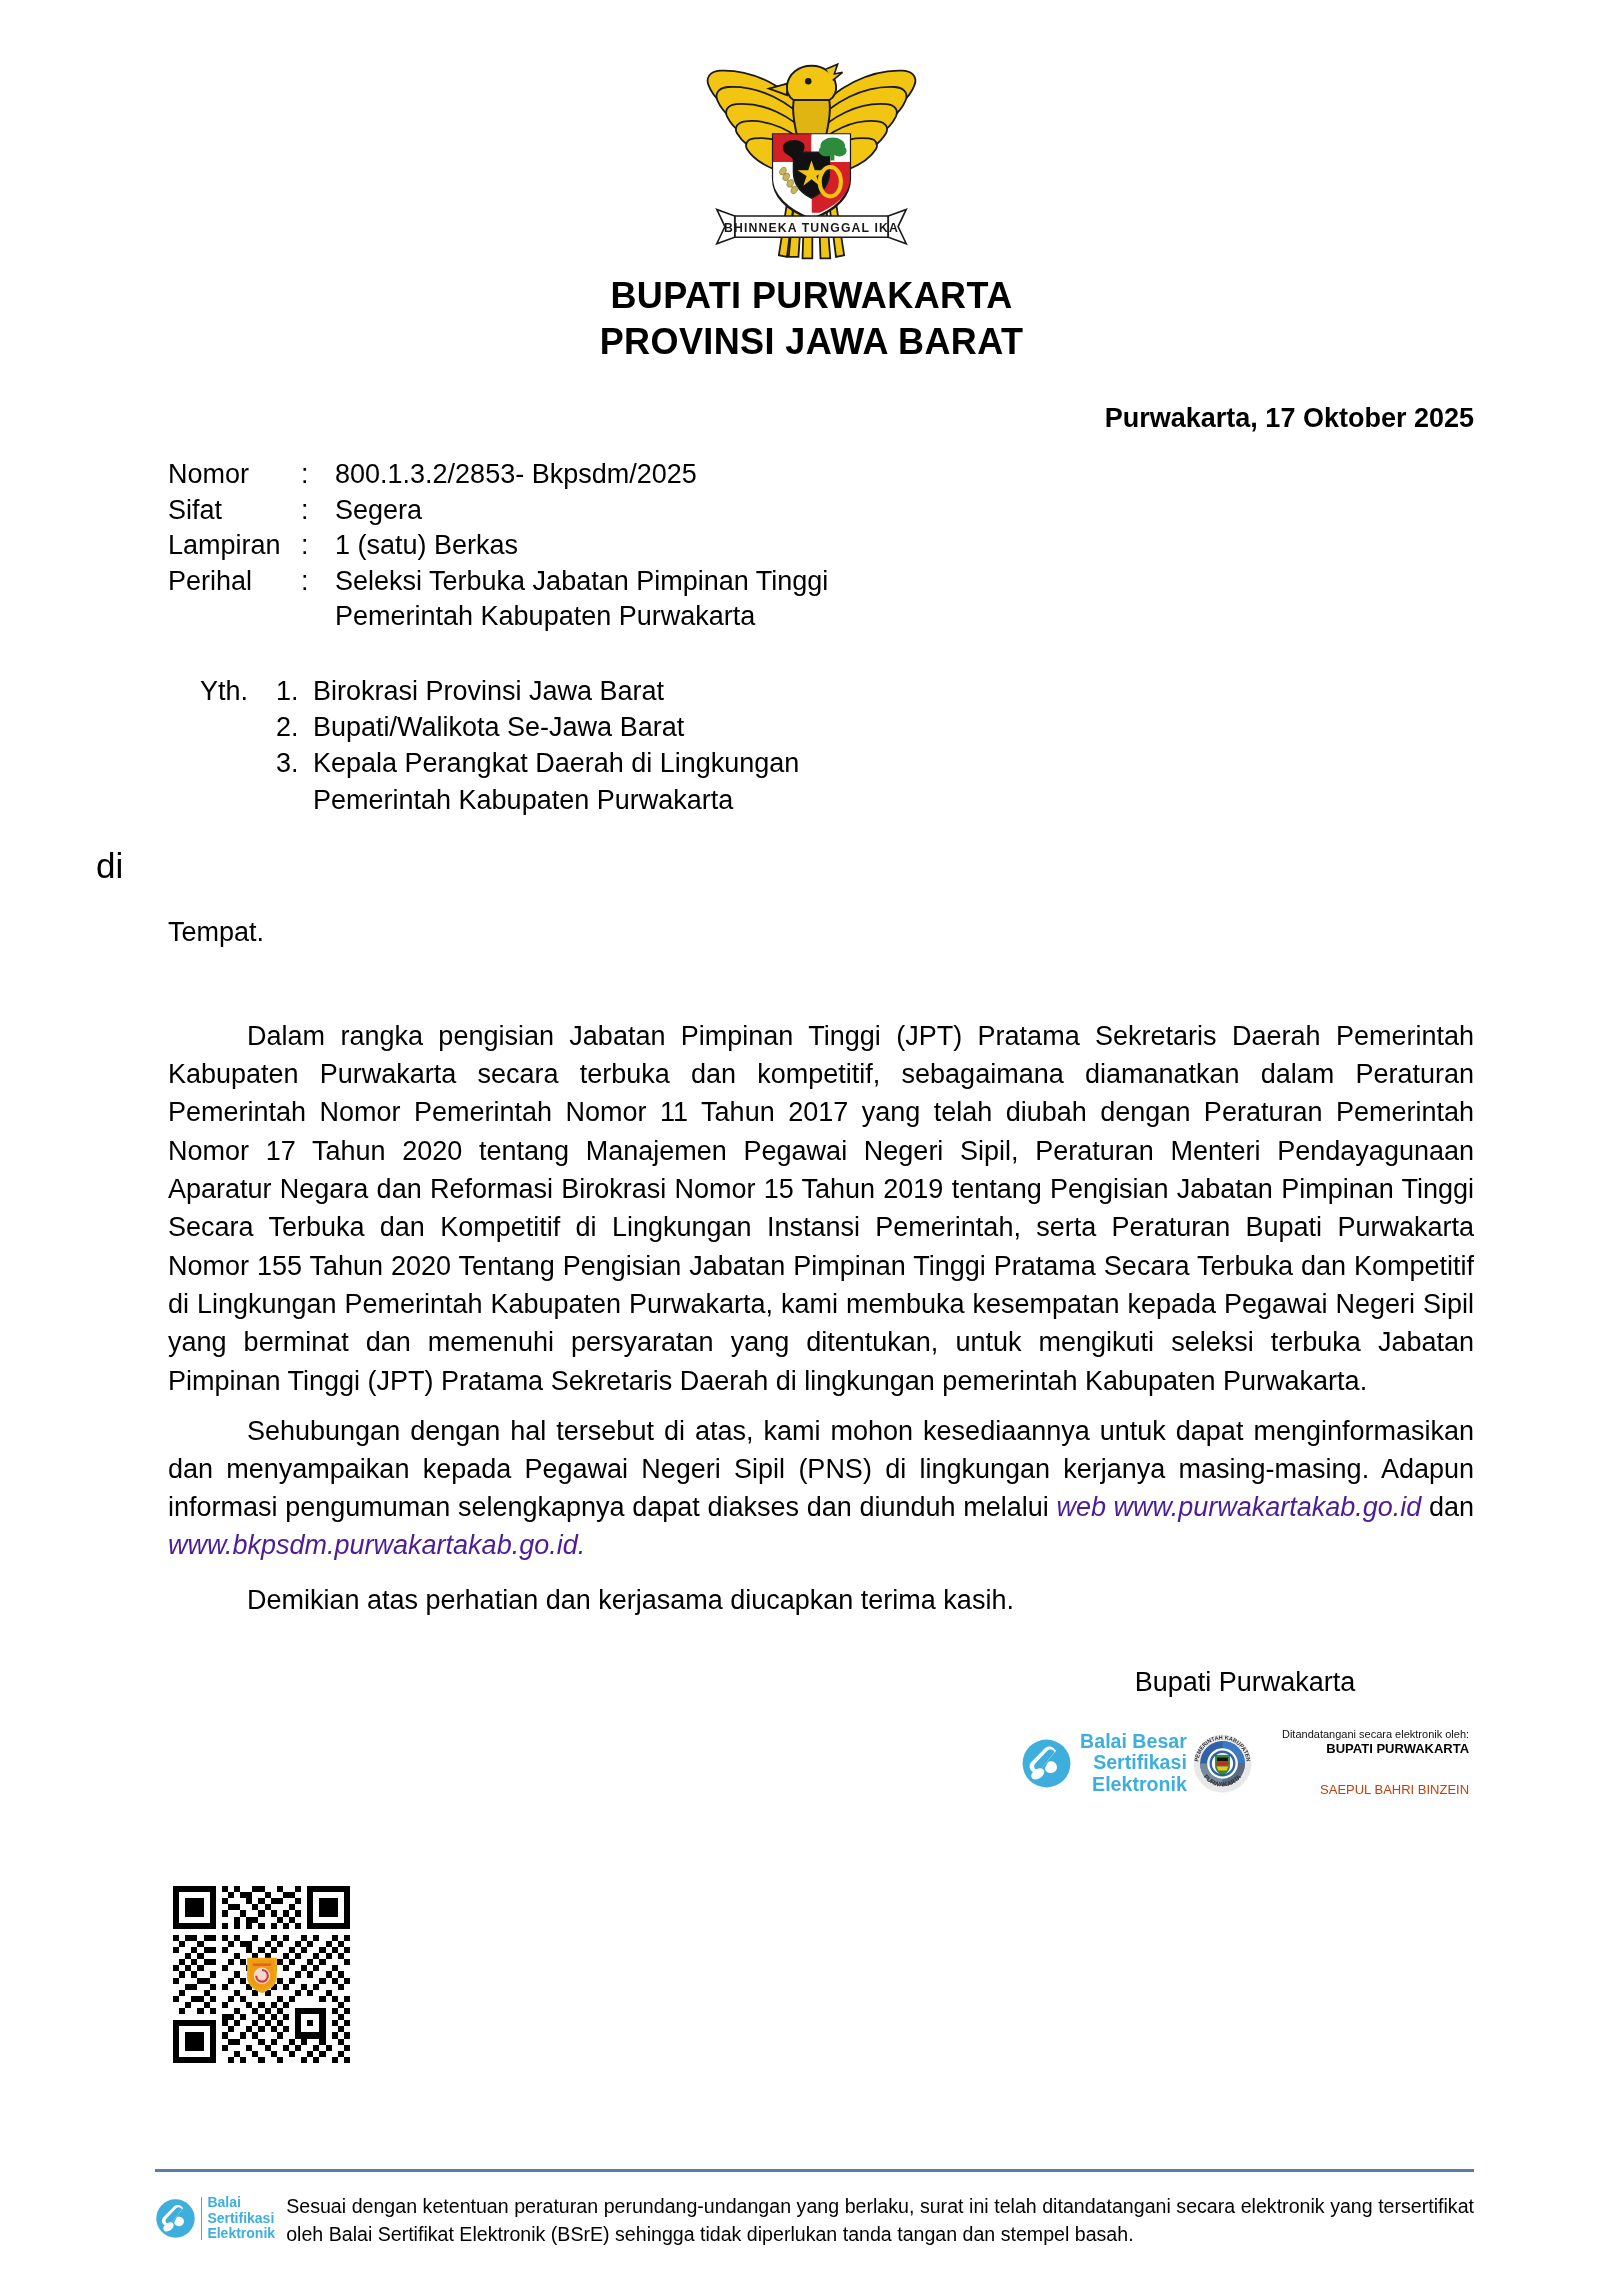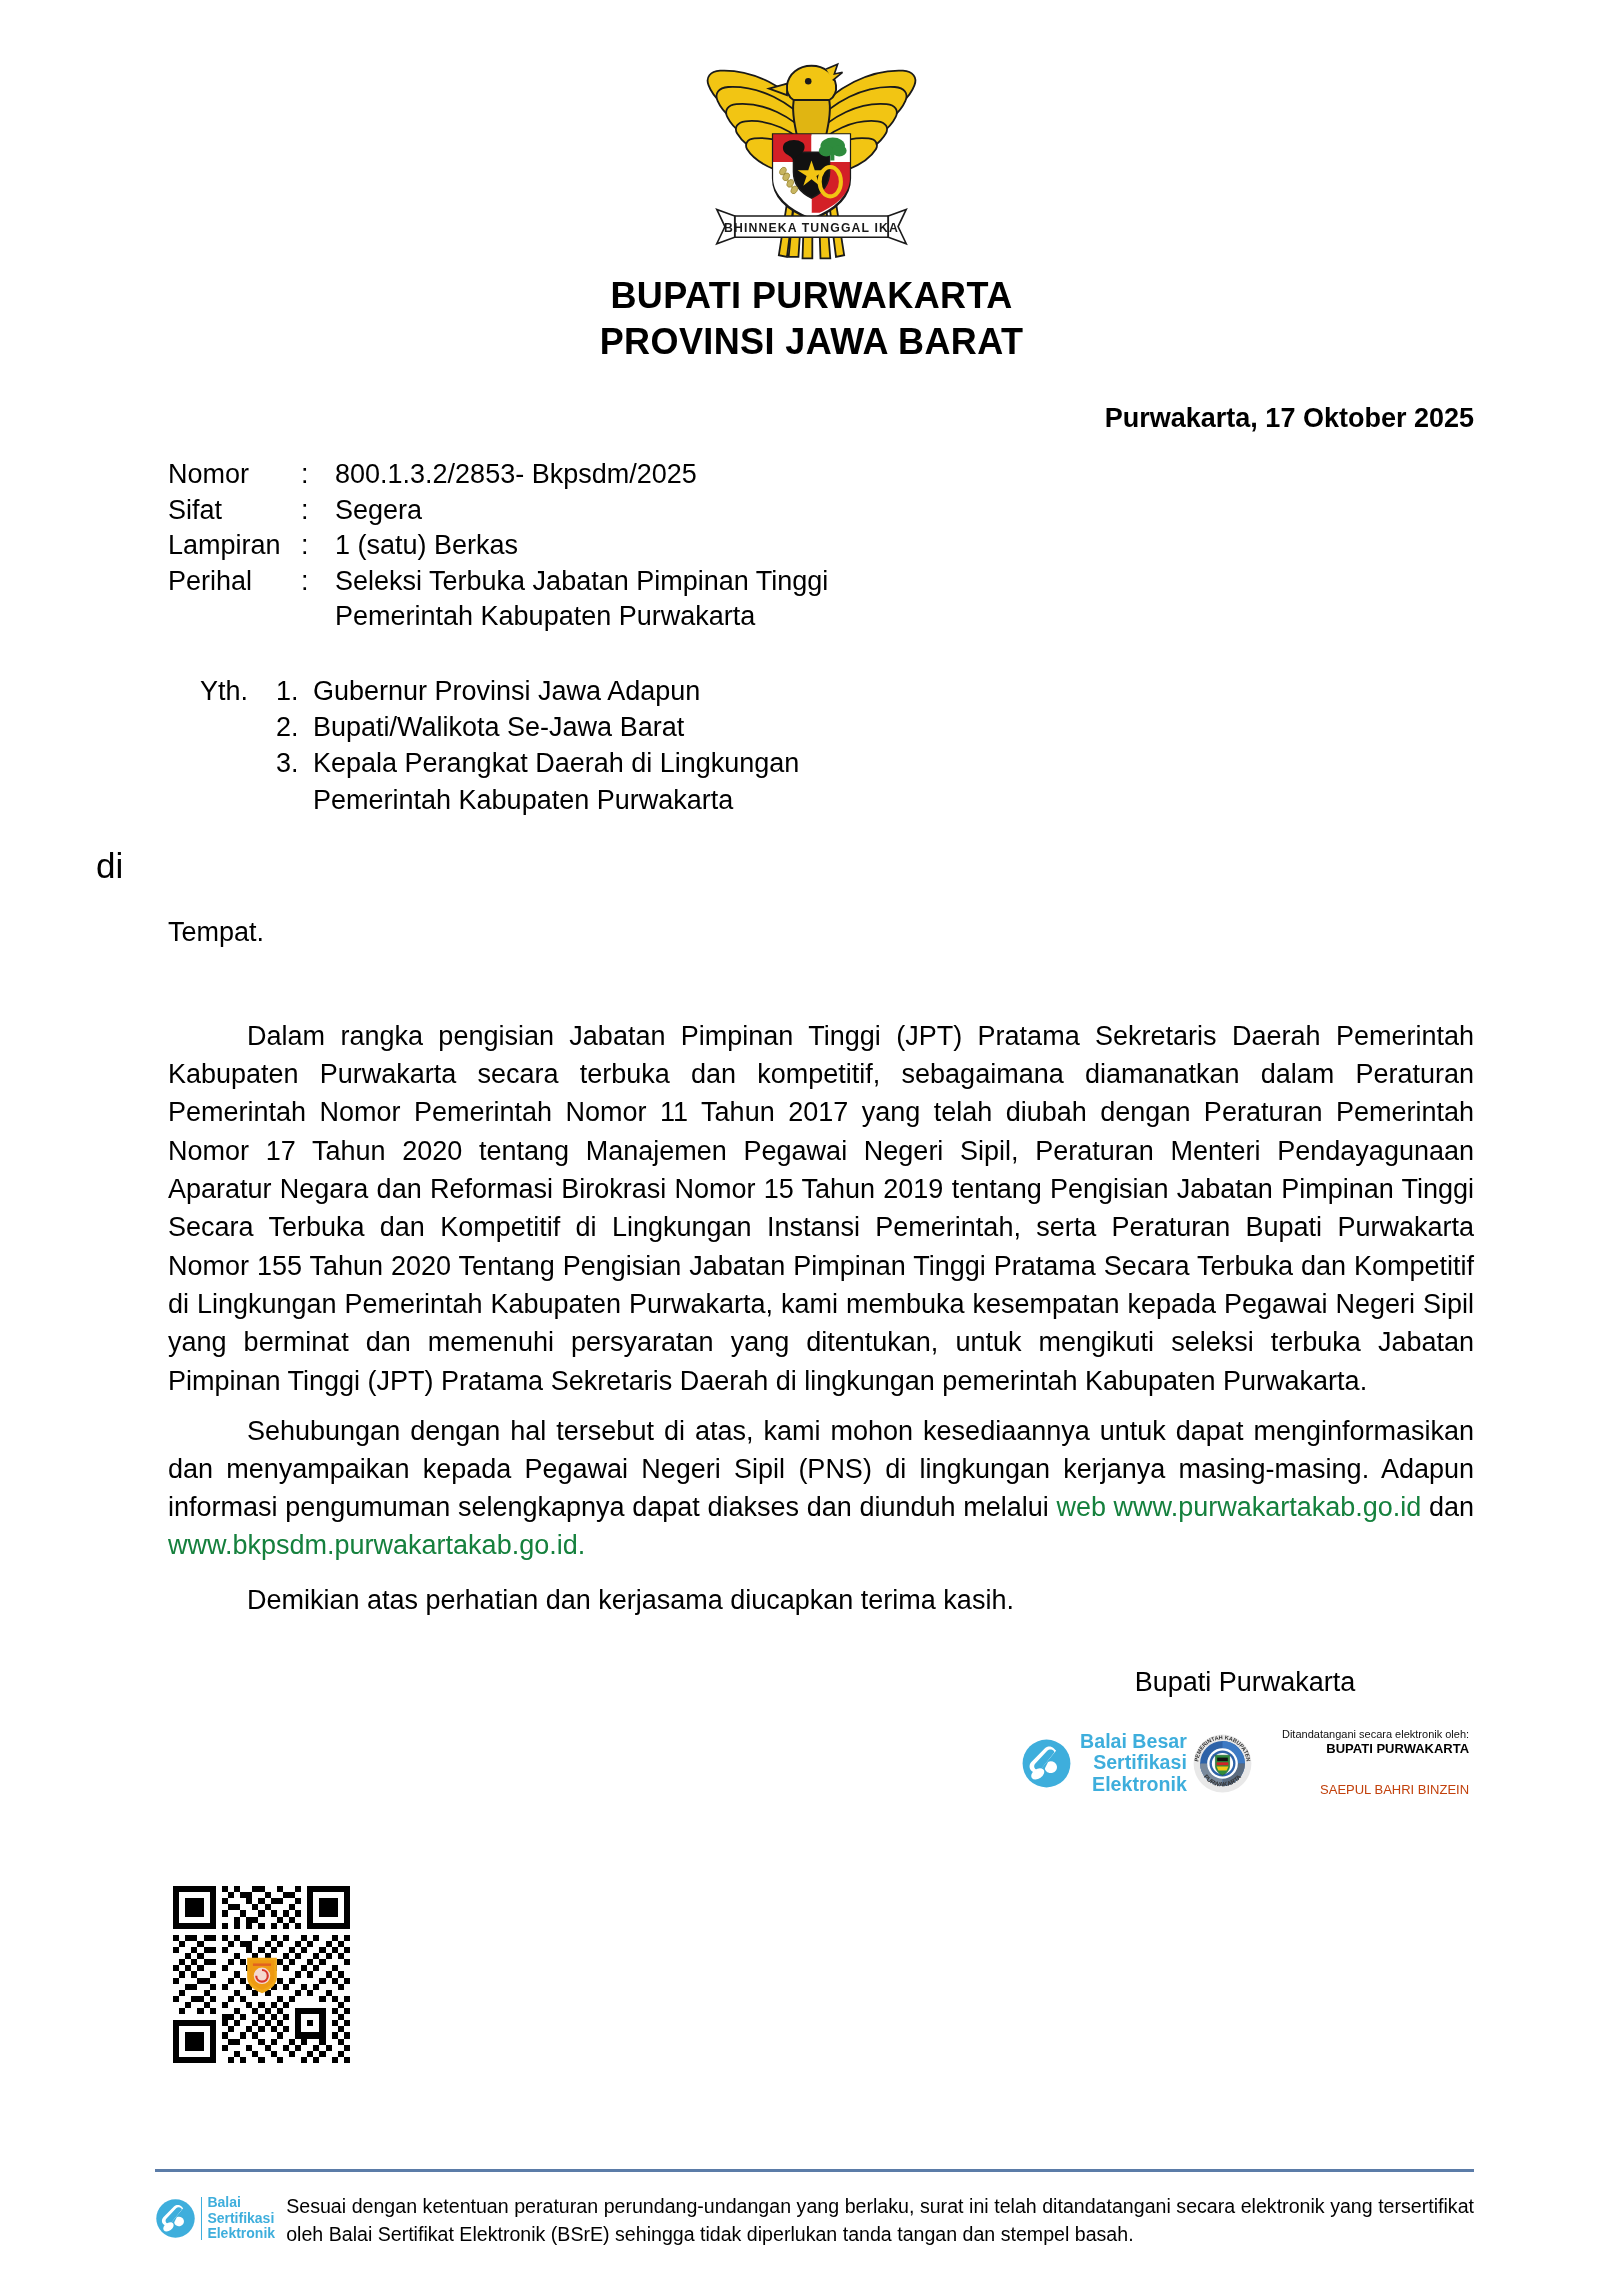--- a/index.html
+++ b/index.html
@@ -107,21 +107,22 @@
     padding-right: 149px;
     font-size: 27px;
     line-height: 1.42;
   }
   .para {
     text-align: justify;
     text-indent: 79px;
     margin-bottom: 11.5px;
   }
   .weblink {
-    color: #15803d;
+    color: #4c1d95;
+    font-style: italic;
   }
   .para-closing {
     text-align: left;
     text-indent: 79px;
     margin-top: 16.4px;
   }
 
   
   .sig-block {
     margin-top: 47px;
@@ -353,21 +354,21 @@
   </div>
 
   <div class="recipients">
     <div class="recip-head">
       <div class="recip-yth">Yth.</div>
       <div class="recip-list">
 
         <div class="recip-item">
           <div class="recip-num">1.</div>
           <div class="recip-text">
-            <div>Gubernur Provinsi Jawa Adapun</div>
+            <div>Birokrasi Provinsi Jawa Barat</div>
           </div>
         </div>
 
         <div class="recip-item">
           <div class="recip-num">2.</div>
           <div class="recip-text">
             <div>Bupati/Walikota Se-Jawa Barat</div>
           </div>
         </div>
 

